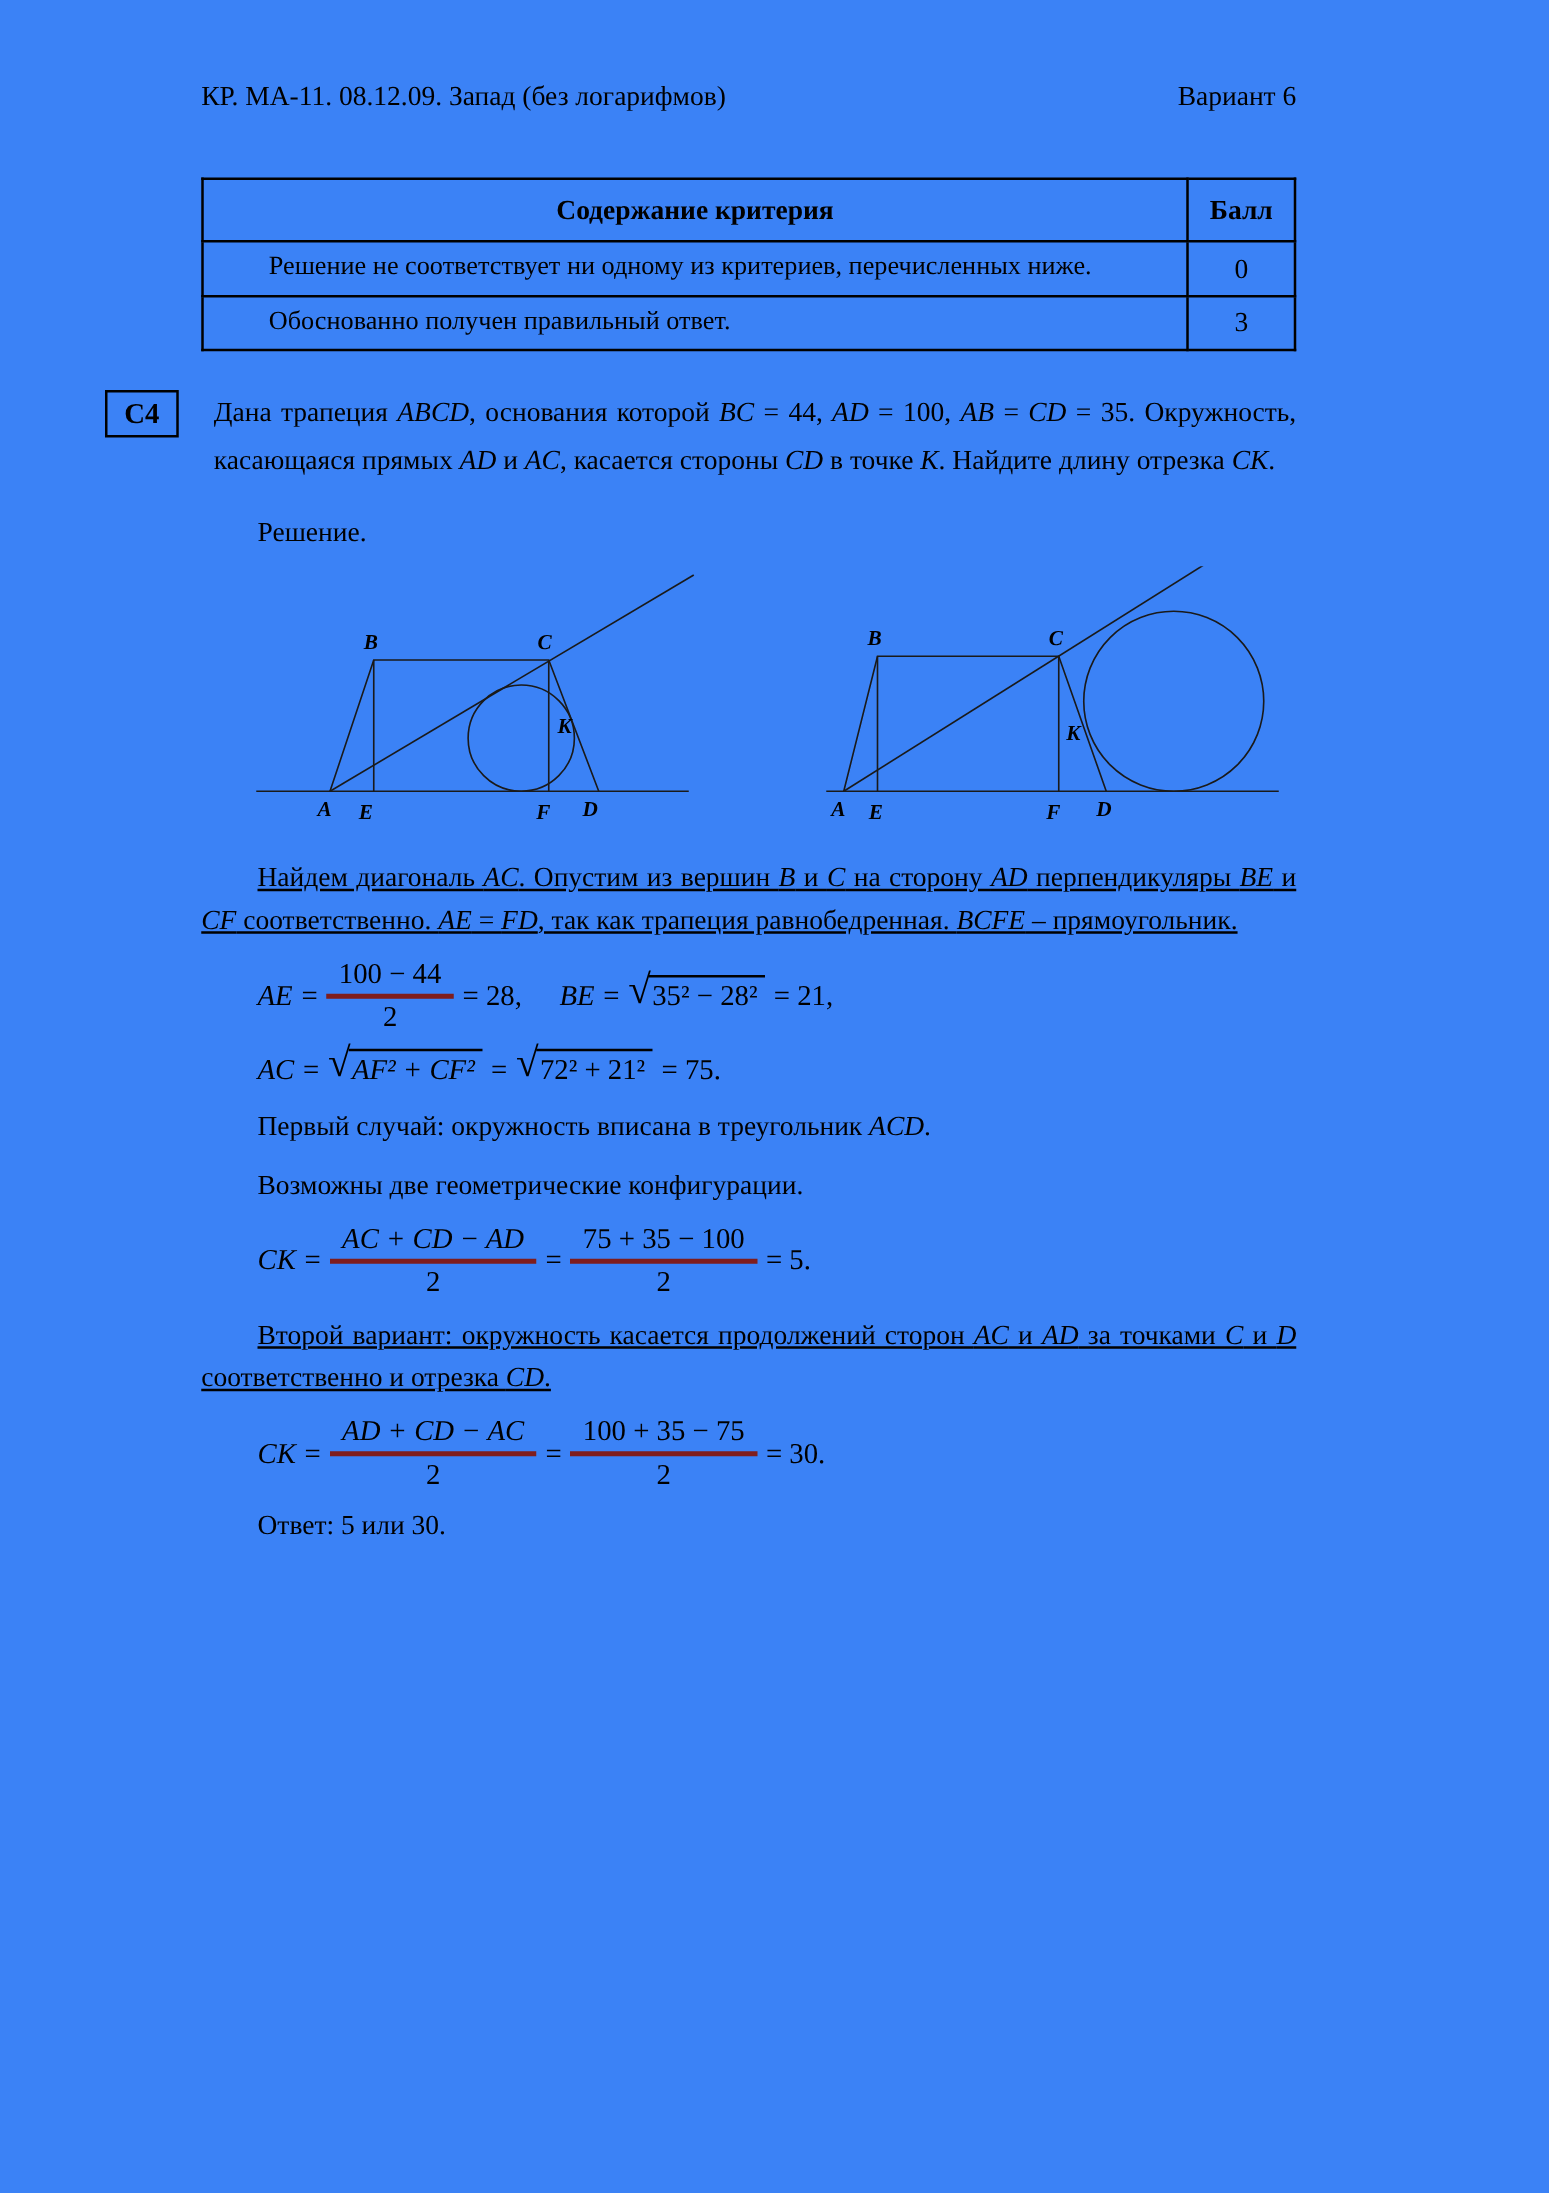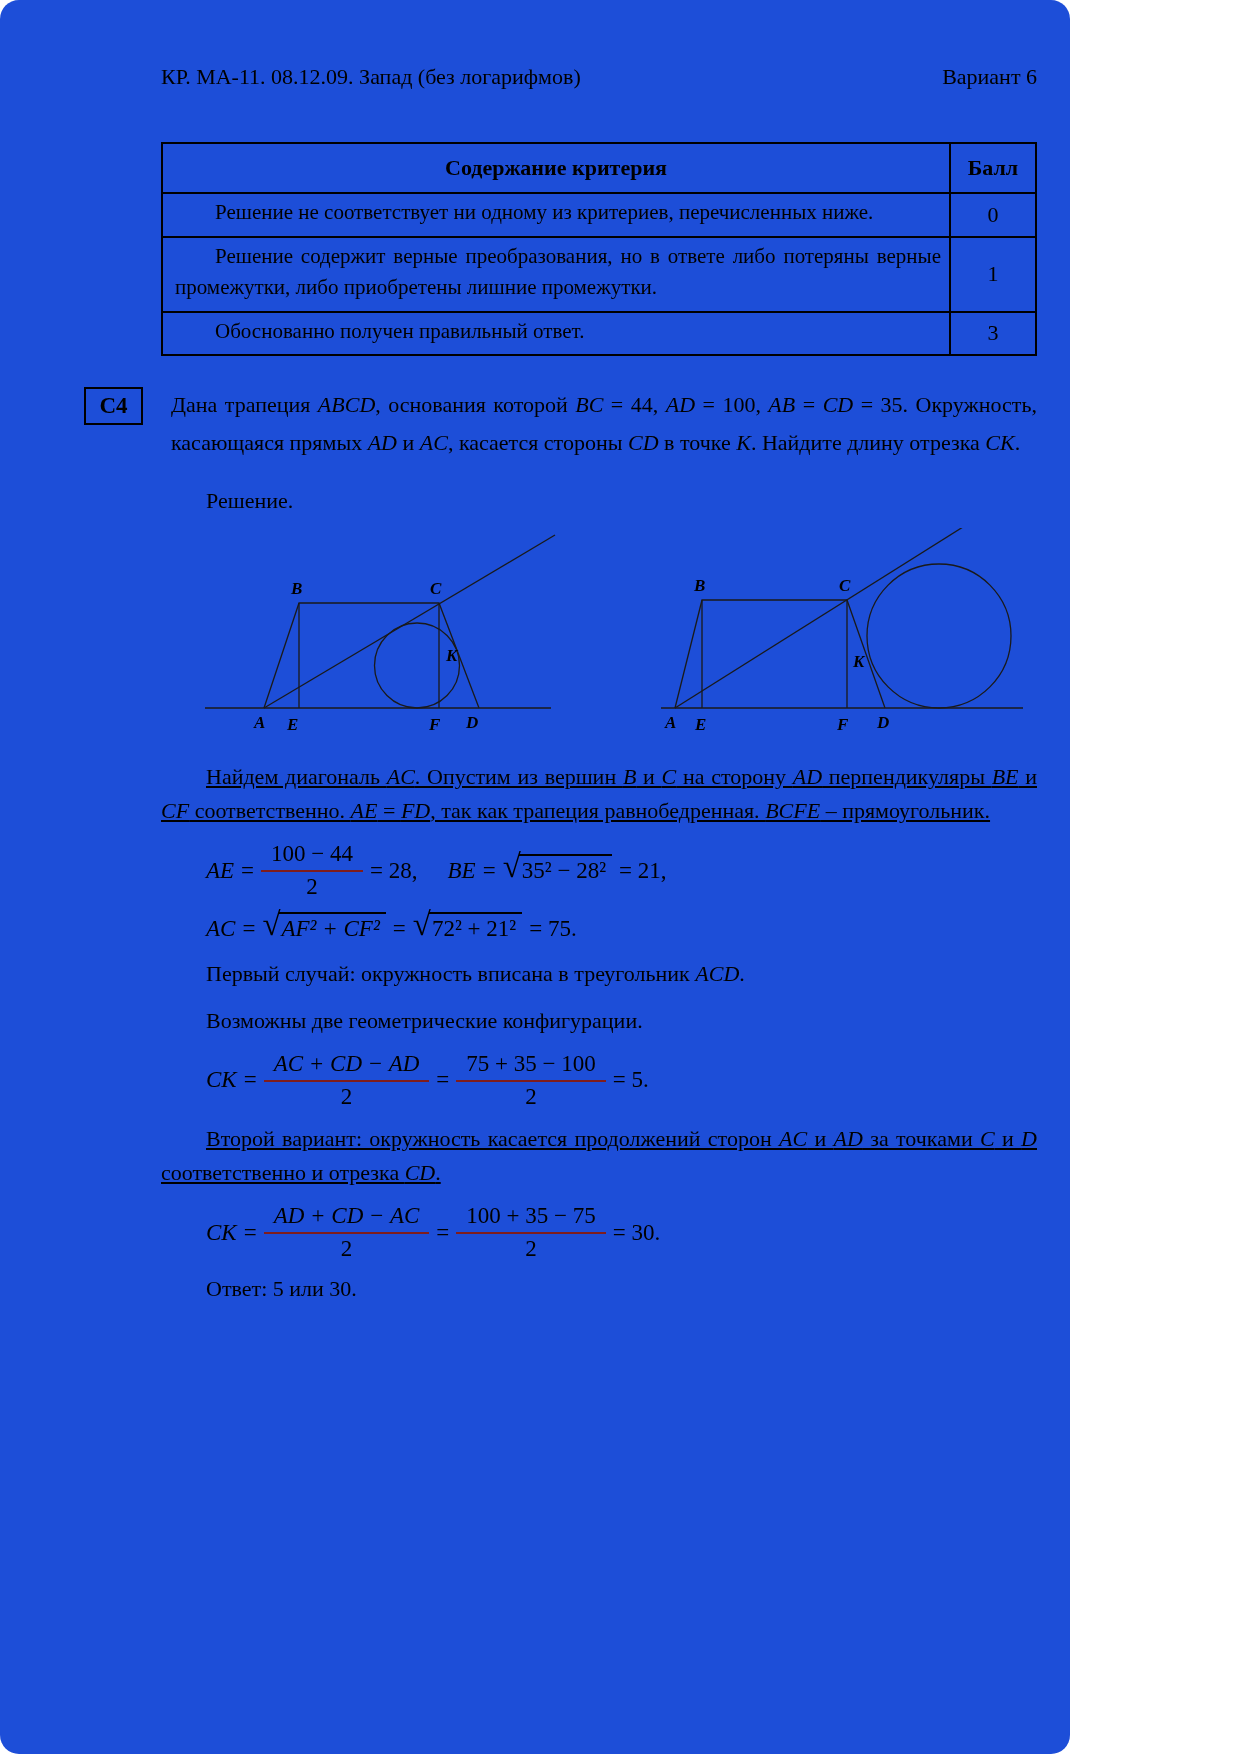--- a/index.html
+++ b/index.html
@@ -1,25 +1,24 @@
 <!DOCTYPE html>
 <html><head>
 <meta charset="utf-8">
 <style>
   * { box-sizing: border-box; }
   html, body { margin: 0; padding: 0; background: #ffffff; }
   .page {
     position: relative;
-    width: 1070px;
+    width: 1239px;
     height: 1754px;
-    background: #1d4ed8;
+    background: #3b82f6;
     color: #000;
     font-family: "Liberation Serif", serif;
     overflow: hidden;
-    border-radius: 19px;
   }
   .content {
     position: absolute;
     left: 161px;
     top: 64px;
     width: 876px;
     font-size: 22px;
   }
   .doc-header {
     display: flex;
@@ -85,21 +84,21 @@
 
   .formula {
     display: flex;
     align-items: center;
     margin: 12px 0 12px 45px;
     font-size: 23px;
     gap: 7px;
     white-space: nowrap;
   }
   .frac { display: inline-flex; flex-direction: column; align-items: center; text-align: center; }
-  .frac .num { padding: 0 10px 3px; border-bottom: 2px solid #7f1d1d; font-family: Liberation Serif, serif; }
+  .frac .num { padding: 0 10px 3px; border-bottom: 4px solid #7f1d1d; font-family: Liberation Serif, serif; }
   .frac .den { padding-top: 2px; }
   .sqrt { display: inline-flex; align-items: flex-start; }
   .sqrt .sign { font-size: 33px; line-height: 1; margin-right: -2px; transform: translateY(-4px); }
   .sqrt .body { border-top: 2px solid #000; padding: 2px 6px 0 3px; }
   .fgap { display: inline-block; width: 16px; }
 
   .answer { margin-top: 14px; text-indent: 45px; }
 
   .doc-footer {
     position: absolute;
@@ -125,24 +124,20 @@
       <tbody>
           <tr>
         <th>Содержание критерия</th>
         <th class="col-score-h">Балл</th>
       </tr>
       <tr>
         <td class="cell-text">Решение не соответствует ни одному из критериев, перечисленных ниже.</td>
         <td class="cell-score">0</td>
       </tr>
       <tr>
-        <td class="cell-text">Решение содержит верные преобразования, но в ответе либо потеряны верные промежутки, либо приобретены лишние промежутки.</td>
-        <td class="cell-score">1</td>
-      </tr>
-      <tr>
         <td class="cell-text">Обоснованно получен правильный ответ.</td>
         <td class="cell-score">3</td>
       </tr>
     </tbody>
       </table>
 
     <div class="problem">
       <div class="problem-label">С4</div>
       <div class="problem-text"><span>Дана трапеция </span><span class="mi">ABCD</span><span>, основания которой </span><span class="mi">BC</span><span> = 44, </span><span class="mi">AD</span><span> = 100, </span><span class="mi">AB</span><span> = </span><span class="mi">CD</span><span> = 35. </span><span>Окружность, касающаяся прямых </span><span class="mi">AD</span><span> и </span><span class="mi">AC</span><span>, касается стороны </span><span class="mi">CD</span><span> в точке </span><span class="mi">K</span><span>. Найдите длину отрезка </span><span class="mi">CK</span><span>.</span></div>
     </div>

